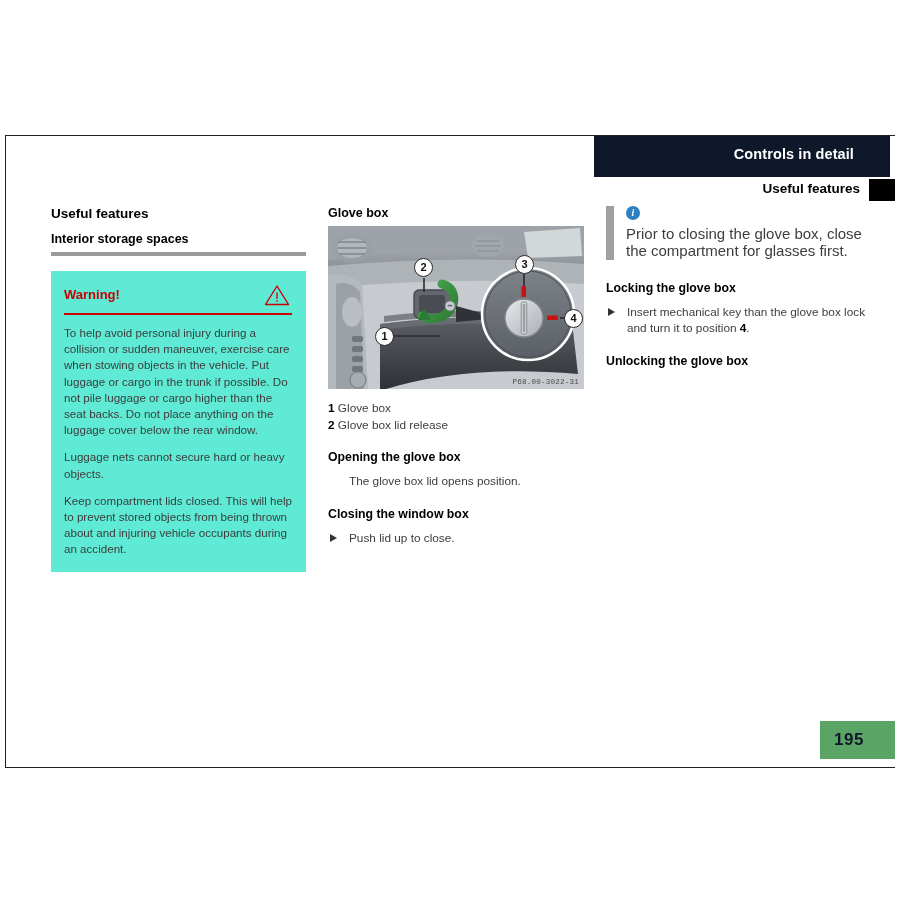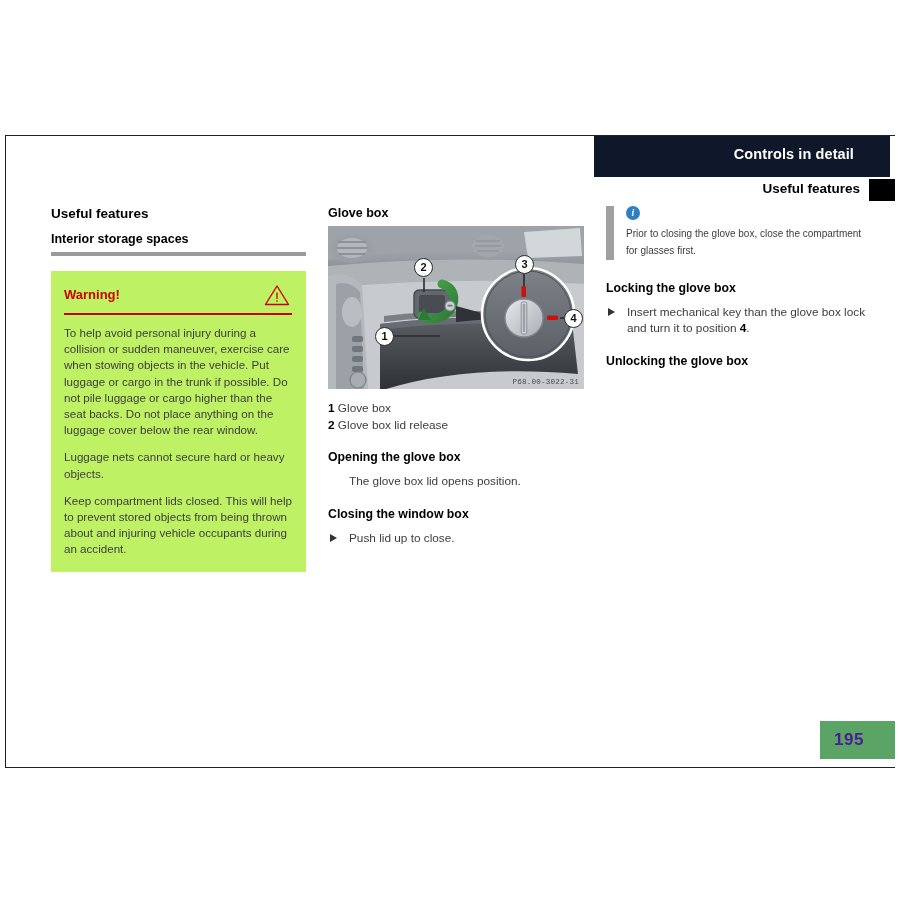--- a/index.html
+++ b/index.html
@@ -62,21 +62,21 @@
   
   .folio {
     position: absolute;
     left: 814px; top: 585px;
     width: 76px; height: 38px;
     background: #5aa465;
   }
   .folio .num {
     position: absolute;
     left: 14px; top: 9px;
-    color: #4c1d95;
+    color: #0f172a;
     font-size: 17px;
     font-weight: bold;
     letter-spacing: 0.6px;
   }
 
   
   .col { position: absolute; top: 70px; }
   #col-left   { left: 45px;  width: 255px; }
   #col-mid    { left: 322px; width: 258px; }
   #col-right  { left: 600px; width: 262px; }
@@ -94,21 +94,21 @@
     color: #000000;
   }
   .rule-gray {
     height: 4px;
     background: #9a9a9a;
     margin-bottom: 15px;
   }
 
   
   .warning-box {
-    background: #bef264;
+    background: #5eead4;
     padding: 14px 14px 14px 13px;
   }
   .warning-head {
     position: relative;
     height: 26px;
   }
   .warning-head .word {
     color: #cc0000;
     font-size: 13px;
     font-weight: bold;
@@ -215,21 +215,21 @@
     font-size: 10px;
     font-weight: bold;
     font-style: italic;
     text-align: center;
     line-height: 14px;
     font-family: "Liberation Serif", serif;
     margin-bottom: 6px;
   }
   .info-box p {
     margin: 0;
-    font-size: 10px;
+    font-size: 15px;
     line-height: 16.8px;
     color: #3d3d3d;
   }
 </style>
 </head>
 <body>
 
 <div id="page">
 
   <div class="chapter-bar">

